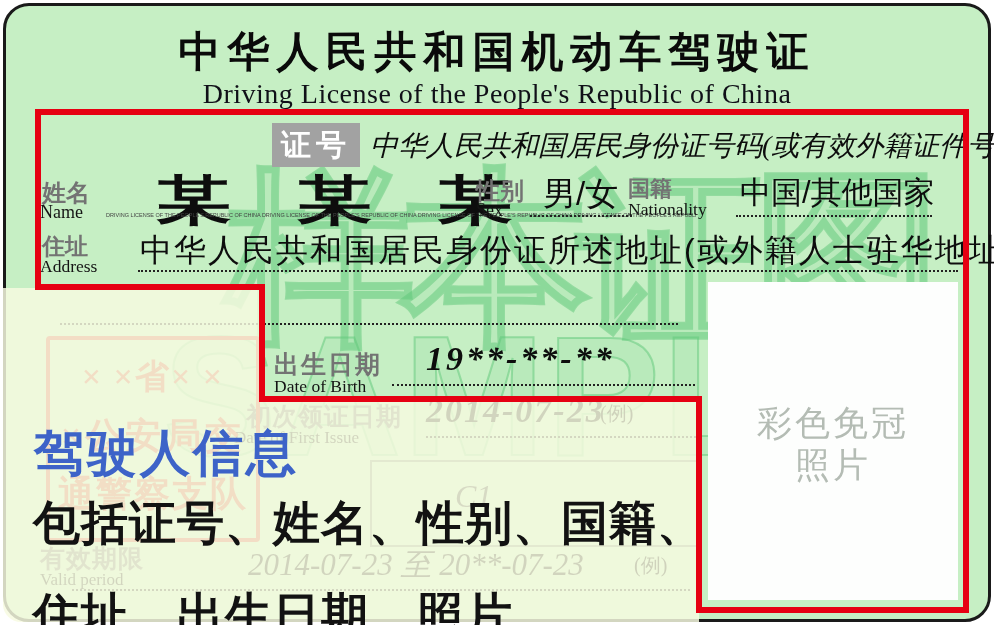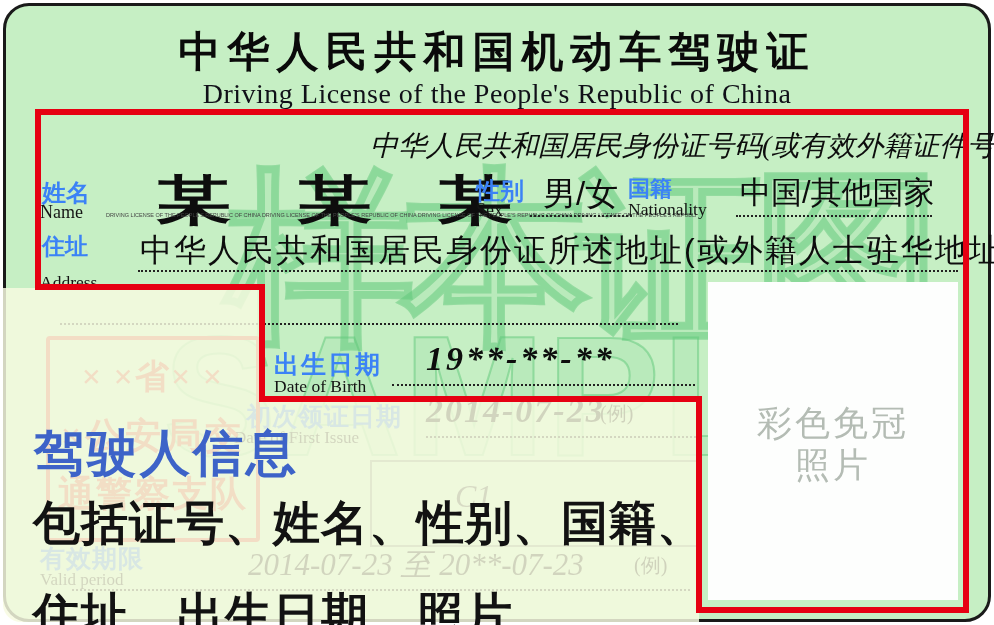--- a/index.html
+++ b/index.html
@@ -17,21 +17,21 @@
   .wm{position:absolute;white-space:nowrap;color:rgba(120,210,140,0.16);
       -webkit-text-stroke:2px rgba(96,200,122,0.5);font-weight:700;}
   .wm-zh{left:222px;top:130px;font-size:190px;letter-spacing:-14px;font-family:"Liberation Serif",serif;}
   .wm-en{left:160px;top:295px;font-size:170px;letter-spacing:2px;font-family:"Liberation Sans",sans-serif;}
 
   
   .title{left:0;right:0;top:24px;text-align:center;font-size:42px;font-weight:700;letter-spacing:7px;color:#0a0a0a;}
   .subtitle{left:0;right:0;top:78px;text-align:center;font-size:28px;font-family:"Liberation Serif",serif;color:#101018;letter-spacing:0.5px;}
 
   
-  .lab-zh{font-family:"Liberation Serif",serif;font-weight:600;color:#3b82f6;}
+  .lab-zh{font-family:"Liberation Serif",serif;font-weight:600;color:#737373;}
   .lab-en{font-family:"Liberation Serif",serif;color:#141414;}
   .val{color:#0d0d0d;}
   .dots{border-bottom:2px dotted #222;height:16px;}
 
   .id-box{left:272px;top:123px;width:88px;height:44px;background:#a2a2a2;display:flex;align-items:center;justify-content:center;}
   .id-box span{color:#ffffff;font-size:30px;font-weight:700;letter-spacing:5px;font-family:"Liberation Serif",serif;}
   .id-value{left:370px;top:127px;font-size:28px;font-style:italic;font-family:"Liberation Serif",serif;}
 
   .name-zh{left:42px;top:177px;font-size:24px;}
   .name-en{left:40px;top:202px;font-size:18px;}
@@ -41,21 +41,21 @@
   .sex-zh{left:476px;top:175px;font-size:24px;}
   .sex-en{left:476px;top:200px;font-size:18px;}
   .sex-value{left:543px;top:172px;font-size:33px;text-align:center;}
   .sex-dots{left:530px;top:199px;width:102px;}
   .nat-zh{left:628px;top:174px;font-size:22px;}
   .nat-en{left:628px;top:199px;font-size:17.5px;}
   .nat-value{left:740px;top:172px;font-size:31px;}
   .nat-dots{left:736px;top:199px;width:196px;}
 
   .addr-zh{left:42px;top:231px;font-size:23px;}
-  .addr-en{left:40px;top:256px;font-size:17.5px;margin-top:16px;}
+  .addr-en{left:40px;top:256px;font-size:17.5px;}
   .addr-value{left:140px;top:229px;font-size:32px;letter-spacing:2px;}
   .addr-dots{left:138px;top:254px;width:820px;}
 
   .mid-dots{left:60px;top:307px;width:618px;}
 
   .dob-zh{left:274px;top:348px;font-size:25px;letter-spacing:2px;}
   .dob-en{left:274px;top:376px;font-size:17.5px;}
   .dob-value{left:426px;top:340px;font-size:34px;font-style:italic;font-weight:600;letter-spacing:3px;font-family:"Liberation Serif",serif;}
   .dob-dots{left:392px;top:368px;width:303px;}
 
@@ -106,20 +106,23 @@
   <div class="card-bg"></div>
 
   <div class="clipper">
     <div class="wm wm-zh">样本证图</div>
     <div class="wm wm-en">SAMPLE</div>
   </div>
 
   <div class="abs title">中华人民共和国机动车驾驶证</div>
   <div class="abs subtitle">Driving License of the People's Republic of China</div>
 
+  <div class="abs id-box">
+    <span>证号</span>
+  </div>
   <div class="abs id-value val nowrap">中华人民共和国居民身份证号码(或有效外籍证件号码)</div>
 
   <div class="abs name-zh lab-zh">姓名</div>
   <div class="abs name-en lab-en">Name</div>
   <div class="abs name-value val nowrap">某某某</div>
   <div class="abs microprint">DRIVING LICENSE OF THE PEOPLE'S REPUBLIC OF CHINA DRIVING LICENSE OF THE PEOPLE'S REPUBLIC OF CHINA DRIVING LICENSE OF THE PEOPLE'S REPUBLIC OF CHINA DRIVING LICENSE OF THE PEOPLE'S REPUBLIC OF CHINA DRIVING LICENSE OF THE PEOPLE'S REPUBLIC OF CHINA DRIVING LICENSE OF THE PEOPLE'S REPUBLIC OF CHINA DRIVING LICENSE OF THE PEOPLE'S REPUBLIC OF CHINA DRIVING LICENSE OF THE PEOPLE'S REPUBLIC OF CHINA</div>
 
   <div class="abs sex-zh lab-zh">性别</div>
   <div class="abs sex-en lab-en">Sex</div>
   <div class="abs sex-value val nowrap">男/女</div>

